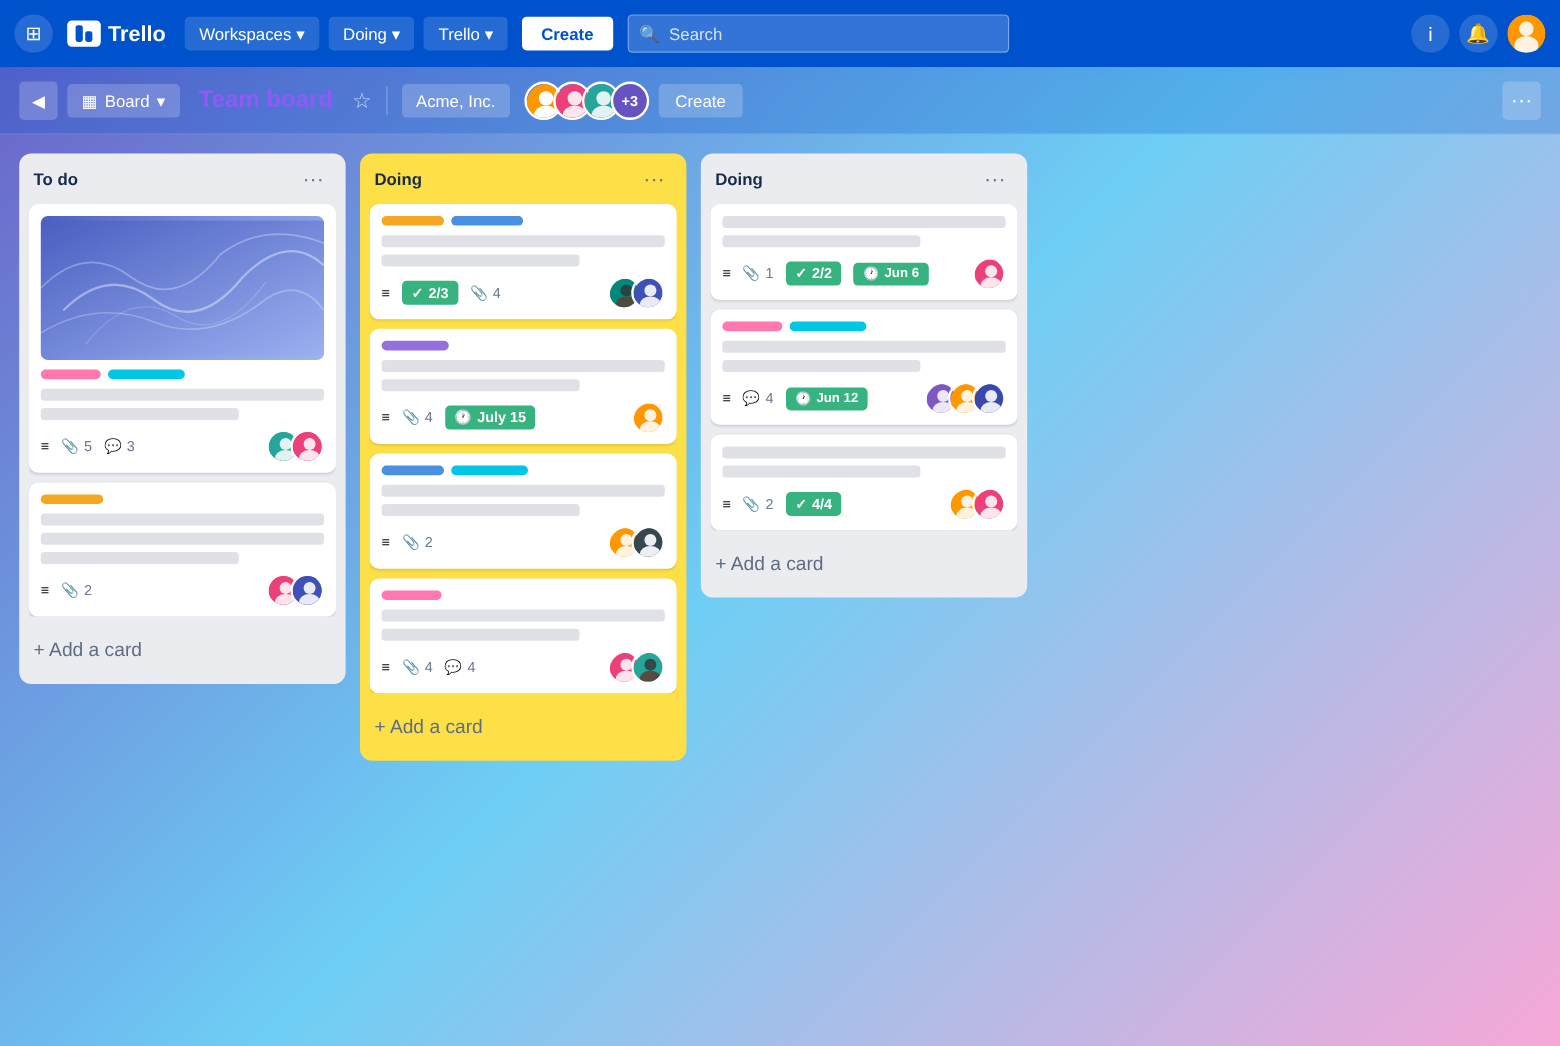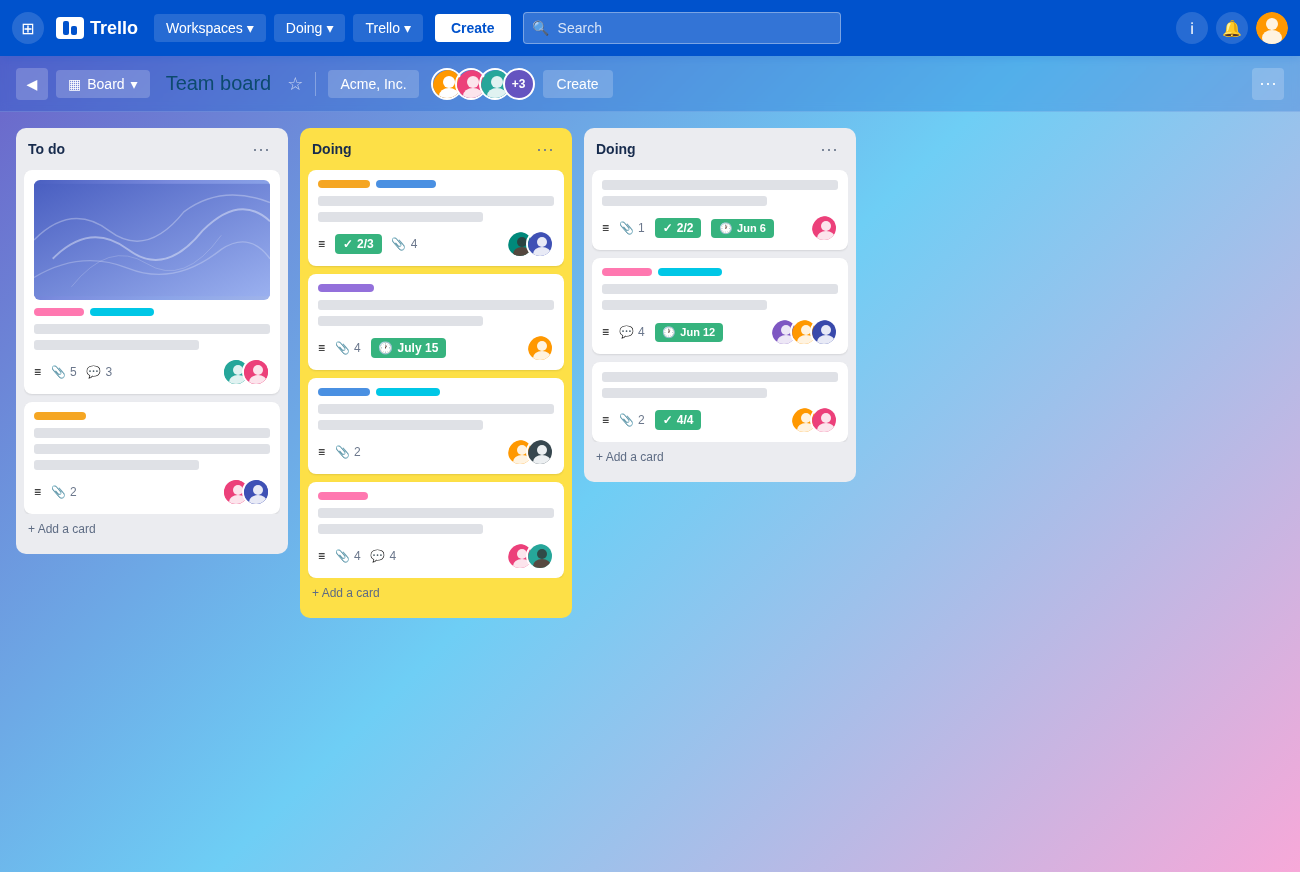--- a/index.html
+++ b/index.html
@@ -157,23 +157,23 @@
       padding: 6px 12px;
       border-radius: 4px;
       font-size: 14px;
       cursor: pointer;
       display: flex;
       align-items: center;
       gap: 6px;
       font-weight: 500;
     }
     .board-title {
-      color: #0c4a6e;
+      color: #8b5cf6;
       font-size: 20px;
-      font-weight: 400;
+      font-weight: 700;
       padding: 0 8px;
     }
     .star-btn {
       background: none;
       border: none;
       color: rgba(255,255,255,0.7);
       font-size: 18px;
       cursor: pointer;
     }
     .subheader-divider {
@@ -391,26 +391,26 @@
       font-weight: 600;
     }
     .badge-green { background: #36b37e; color: white; }
     .badge-date { background: #36b37e; color: white; }
 
     .add-card-btn {
       background: none;
       border: none;
       color: #5e6c84;
       padding: 8px 4px;
-      font-size: 12px;
+      font-size: 16px;
       cursor: pointer;
       border-radius: 4px;
       text-align: left;
       width: 100%;
-      margin-top: 0;
+      margin-top: 12px;
       display: flex;
       align-items: center;
       gap: 6px;
     }
 
     
     .column-doing .cards-container {
       overflow-y: auto;
       scrollbar-width: thin;
     }

